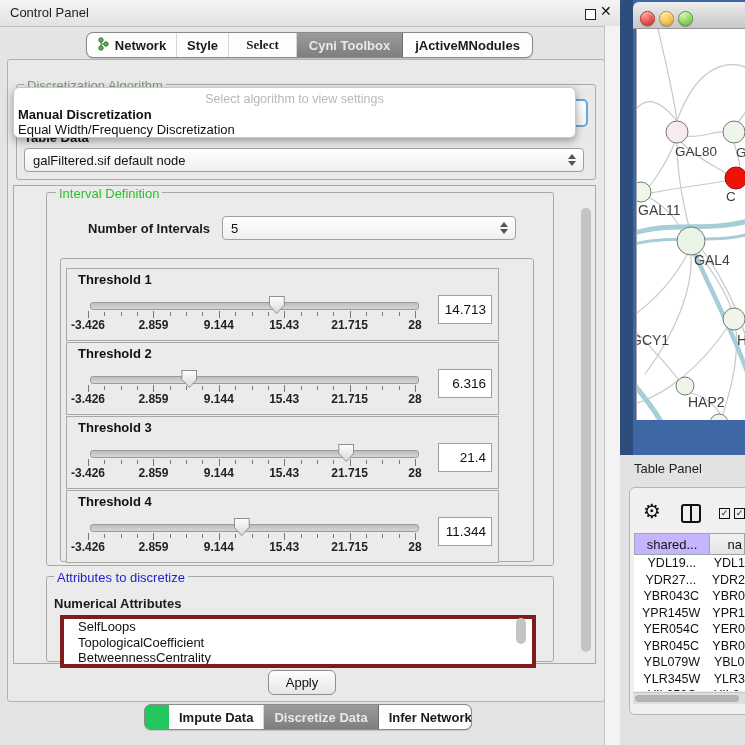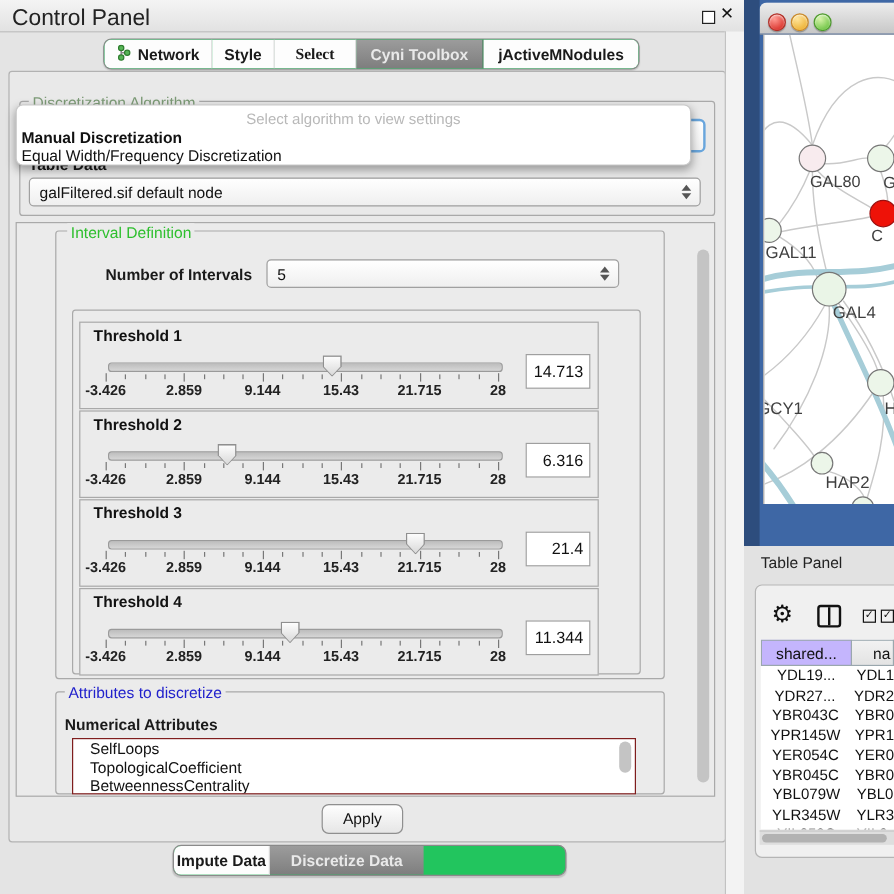--- a/index.html
+++ b/index.html
@@ -4,21 +4,21 @@
 <style>
   html,body{margin:0;padding:0;}
   body{width:745px;height:745px;position:relative;overflow:hidden;
        font-family:"Liberation Sans","DejaVu Sans",sans-serif;
        background:#e4e4e4;-webkit-font-smoothing:antialiased;}
   .abs{position:absolute;}
   
   #cp-window{left:0;top:0;width:620px;height:745px;background:#e4e4e4;}
   #titlebar{left:0;top:0;width:620px;height:26px;
     background:linear-gradient(#f4f4f4,#e2e2e2);border-bottom:1px solid #bfbfbf;}
-  #title-text{left:10px;top:5px;font-size:19px;color:#222;}
+  #title-text{left:10px;top:5px;font-size:13px;color:#222;}
   #float-btn{left:585px;top:9px;width:9px;height:9px;border:1.5px solid #222;background:#fff;}
   #close-btn{left:600px;top:3px;font-size:14px;font-weight:bold;color:#111;}
   
   .tabbar{height:24px;display:flex;border:1px solid #8a8a8a;border-radius:7px;
     overflow:hidden;background:#22c55e;box-shadow:0 1px 1px rgba(0,0,0,.15);}
   .tabbar .seg{display:flex;align-items:center;justify-content:center;gap:5px;
     font-size:13px;font-weight:600;color:#1a1a1a;background:#fdfdfd;
     border-right:1px solid #d7d7d7;padding:0 10px;white-space:nowrap;box-sizing:border-box;}
   .tabbar .seg:last-child{border-right:none;}
   .tabbar .seg.sel{background:linear-gradient(#9c9c9c,#7e7e7e);color:#e9e9e9;
@@ -65,21 +65,21 @@
     background:linear-gradient(#fdfdfd,#d9d9d9);
     clip-path:polygon(0 0,100% 0,100% 52%,50% 100%,0 52%);}
   .tick{position:absolute;top:43px;width:1px;background:#777;}
   .tick-label{position:absolute;top:49px;font-size:12px;font-weight:bold;color:#222;
     transform:translateX(-50%);white-space:nowrap;}
   .val-box{position:absolute;left:371px;top:26px;width:54px;height:29px;background:#fff;
     border:1px solid #9f9f9f;font-size:13.5px;color:#111;display:flex;
     align-items:center;justify-content:flex-end;padding-right:5px;box-sizing:border-box;}
   
   #attr-list{left:60px;top:615px;width:468px;height:45px;background:#fff;
-    border:1px solid #7f1d1d;overflow:hidden;}
+    border:4px solid #7f1d1d;overflow:hidden;}
   .attr-item{font-size:13px;color:#111;padding-left:14px;height:15.5px;line-height:15.5px;}
   
   #apply-btn{left:268px;top:670px;width:66px;height:23px;border:1px solid #8f8f8f;
     border-radius:6px;background:linear-gradient(#fefefe,#e6e6e6);font-size:13px;
     color:#111;display:flex;align-items:center;justify-content:center;}
   
   #right-strip{left:604px;top:26px;width:16px;height:719px;background:#f3f3f3;
     border-left:1px solid #c2c2c2;}
   #desktop{left:620px;top:0;width:125px;height:455px;background:#3e67a5;}
   #desktop-dark{left:620px;top:0;width:13px;height:455px;background:#2d4d7d;}
@@ -343,25 +343,28 @@
       <div class="attr-item">TopologicalCoefficient</div>
       <div class="attr-item">BetweennessCentrality</div>
     </div>
   <div class="abs vscroll" style="left:516px;top:618px;height:26px;"></div>
 
   <div class="abs" id="apply-btn">
       <span>Apply</span>
     </div>
 
   <div class="abs tabbar" id="bottom-tabs">
-      <div class="seg" style="width: 80px;">
+      <div class="seg" style="width: 114px; margin-left: 24px;">
         <span>Impute Data</span>
       </div>
       <div class="seg sel" style="width: 128px;">
         <span>Discretize Data</span>
+      </div>
+      <div class="seg" style="width: 105px;">
+        <span>Infer Network</span>
       </div>
     </div>
 </div>
 
 <div class="abs" id="right-strip"></div>
 
 <div class="abs" id="desktop"></div>
 <div class="abs" id="desktop-dark"></div>
 <div class="abs" id="net-titlebar">
   <div class="light" style="left:7px;background:radial-gradient(circle at 35% 30%,#ff9a92,#dd3c35 70%);border:1px solid #b03028;"></div>

